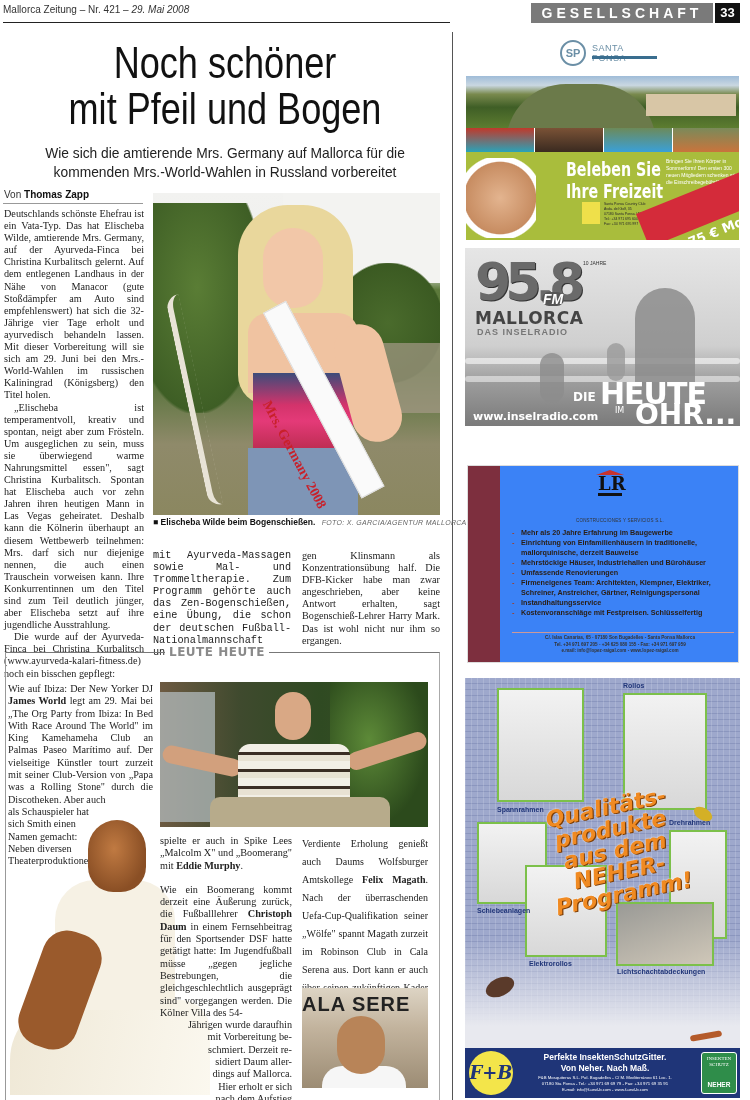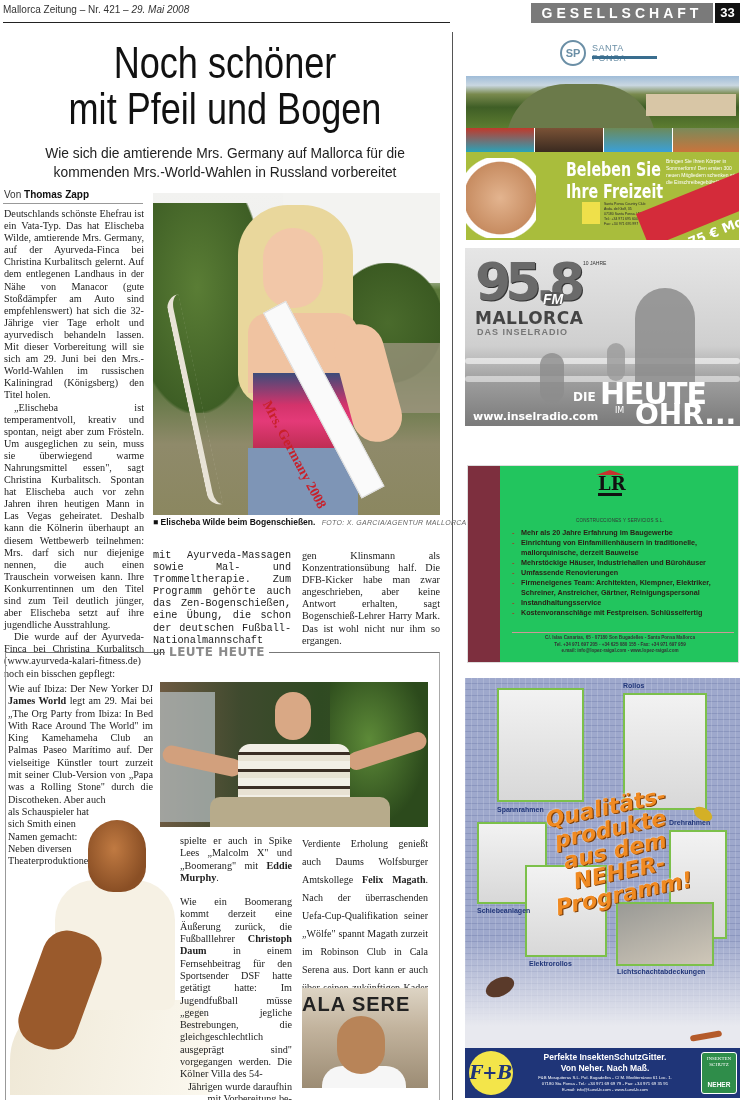--- a/index.html
+++ b/index.html
@@ -61,21 +61,21 @@
   .smith-legs { left: 0; top: 180px; width: 200px; height: 95px; background: linear-gradient(100deg, #efe8d6, #fbf8ef); border-radius: 60px 30px 0 0; }
   .photo-daum { left: 160px; top: 682px; width: 268px; height: 145px; overflow: hidden; background: linear-gradient(90deg, #6d5a42 0%, #3f4a2e 30%, #2f4a22 60%, #3d5426 100%); }
   .daum-window { left: 0; top: 10px; width: 55px; height: 130px; background: #b8c2c6; opacity: .7; }
   .daum-palm { left: 170px; top: 0; width: 98px; height: 145px; background: radial-gradient(ellipse at 40% 40%, #5d8a38, #2c4a1c 70%); }
   .daum-head { left: 115px; top: 10px; width: 36px; height: 48px; background: #d9a885; border-radius: 18px; }
   .daum-shirt { left: 78px; top: 62px; width: 112px; height: 60px; background: repeating-linear-gradient(180deg, #f2efe6 0 8px, #3a2d24 8px 11px, #e8e2d3 11px 17px); border-radius: 12px 12px 0 0; }
   .daum-arm-l { left: 2px; top: 70px; width: 80px; height: 18px; background: #d2a07d; border-radius: 10px; transform: rotate(12deg); }
   .daum-arm-r { left: 186px; top: 60px; width: 82px; height: 18px; background: #d2a07d; border-radius: 10px; transform: rotate(-18deg); }
   .daum-legs { left: 50px; top: 115px; width: 180px; height: 30px; background: #b7ab8b; border-radius: 10px 10px 0 0; }
   .lh-col2 { left: 160px; top: 835px; width: 132px; font-size: 10.2px; line-height: 12.3px; color: #222; text-align: justify; }
-  .lh-col2 p { margin-bottom: 12px; margin-left: 20px; }
+  .lh-col2 p { margin-bottom: 12px; }
   .lh-col2 .stair { text-align: right; }
   .lh-col3 { left: 302px; top: 835px; width: 126px; font-size: 10px; line-height: 18px; color: #222; text-align: justify; }
   .photo-magath { left: 302px; top: 988px; width: 126px; height: 100px; overflow: hidden; background: linear-gradient(180deg, #ddd4c4 0%, #c2b39d 40%, #9c8c74 100%); }
   .mag-sign { left: 0; top: 5px; font-family: "Liberation Sans", sans-serif; font-weight: bold; font-size: 20px; color: #222; letter-spacing: 1px; white-space: nowrap; }
   .mag-head { left: 35px; top: 28px; width: 48px; height: 58px; background: #b88458; border-radius: 24px; }
   .mag-shirt { left: 20px; top: 78px; width: 84px; height: 30px; background: #f6f6f6; border-radius: 20px 20px 0 0; }
 
   
   .ad-sp { left: 465px; top: 36px; width: 275px; height: 204px; }
   .sp-logo { left: 95px; top: 4px; width: 100px; height: 30px; }
@@ -106,21 +106,21 @@
   .radio-wave2 { left: 0; top: 128px; width: 275px; height: 6px; background: #efefef; opacity: .6; border-radius: 3px; }
   .radio-horse { left: 170px; top: 40px; width: 60px; height: 120px; background: #8c8c8c; border-radius: 30px 30px 10px 10px; opacity: .85; }
   .radio-horse2 { left: 75px; top: 105px; width: 24px; height: 50px; background: #8c8c8c; border-radius: 12px; opacity: .8; }
   .radio-horse3 { left: 142px; top: 95px; width: 18px; height: 38px; background: #9a9a9a; border-radius: 9px; opacity: .8; }
   .radio-die { left: 108px; top: 142px; font-family: "DejaVu Sans", sans-serif; font-weight: bold; font-size: 12px; color: #fff; }
   .radio-insel { left: 135px; top: 128px; font-family: "DejaVu Sans", sans-serif; font-weight: bold; font-size: 30px; color: #fff; letter-spacing: -1px; }
   .radio-im { left: 150px; top: 158px; font-family: "DejaVu Sans", sans-serif; font-size: 8px; color: #fff; }
   .radio-ohr { left: 170px; top: 150px; font-family: "DejaVu Sans", sans-serif; font-weight: bold; font-size: 28px; color: #fff; }
   .radio-url { left: 8px; top: 162px; font-family: "DejaVu Sans", sans-serif; font-weight: bold; font-size: 11px; color: #fff; }
 
-  .ad-lopez { left: 467px; top: 465px; width: 272px; height: 198px; background: #22c55e; border: 1px solid #ddd; overflow: hidden; }
+  .ad-lopez { left: 467px; top: 465px; width: 272px; height: 198px; background: #3b82f6; border: 1px solid #ddd; overflow: hidden; }
   .lopez-bar { left: 0; top: 0; width: 32px; height: 198px; background: #7d2f3e; }
   .lopez-mark { left: 130px; top: 8px; width: 24px; height: 22px; border-bottom: 3px solid #111; font-family: "DejaVu Serif", serif; font-size: 18px; font-weight: bold; text-align: center; line-height: 20px; color: #111; }
   .lopez-roof { left: 128px; top: 4px; width: 28px; height: 5px; background: #c7332f; clip-path: polygon(50% 0, 100% 100%, 0 100%); }
   .lopez-name { left: 32px; top: 30px; width: 240px; text-align: center; font-family: "Liberation Serif", serif; font-size: 17px; color: #111; }
   .lopez-sub { left: 32px; top: 52px; width: 240px; text-align: center; font-family: "Liberation Sans", sans-serif; font-size: 4.5px; color: #333; letter-spacing: 0.2px; }
   .lopez-list { left: 44px; top: 62px; width: 228px; list-style: none; font-family: "Liberation Sans", sans-serif; font-size: 7.2px; line-height: 10px; color: #2b1e14; font-weight: bold; }
   .lopez-list li { padding-left: 9px; position: relative; }
   .lopez-list li::before { content: "-"; position: absolute; left: 0; color: #a0402a; }
   .lopez-rule { left: 44px; top: 166px; width: 222px; height: 1px; background: #c99; }
   .lopez-addr { left: 32px; top: 169px; width: 240px; text-align: center; font-family: "Liberation Sans", sans-serif; font-size: 4.6px; line-height: 6.5px; color: #333; font-weight: bold; }

